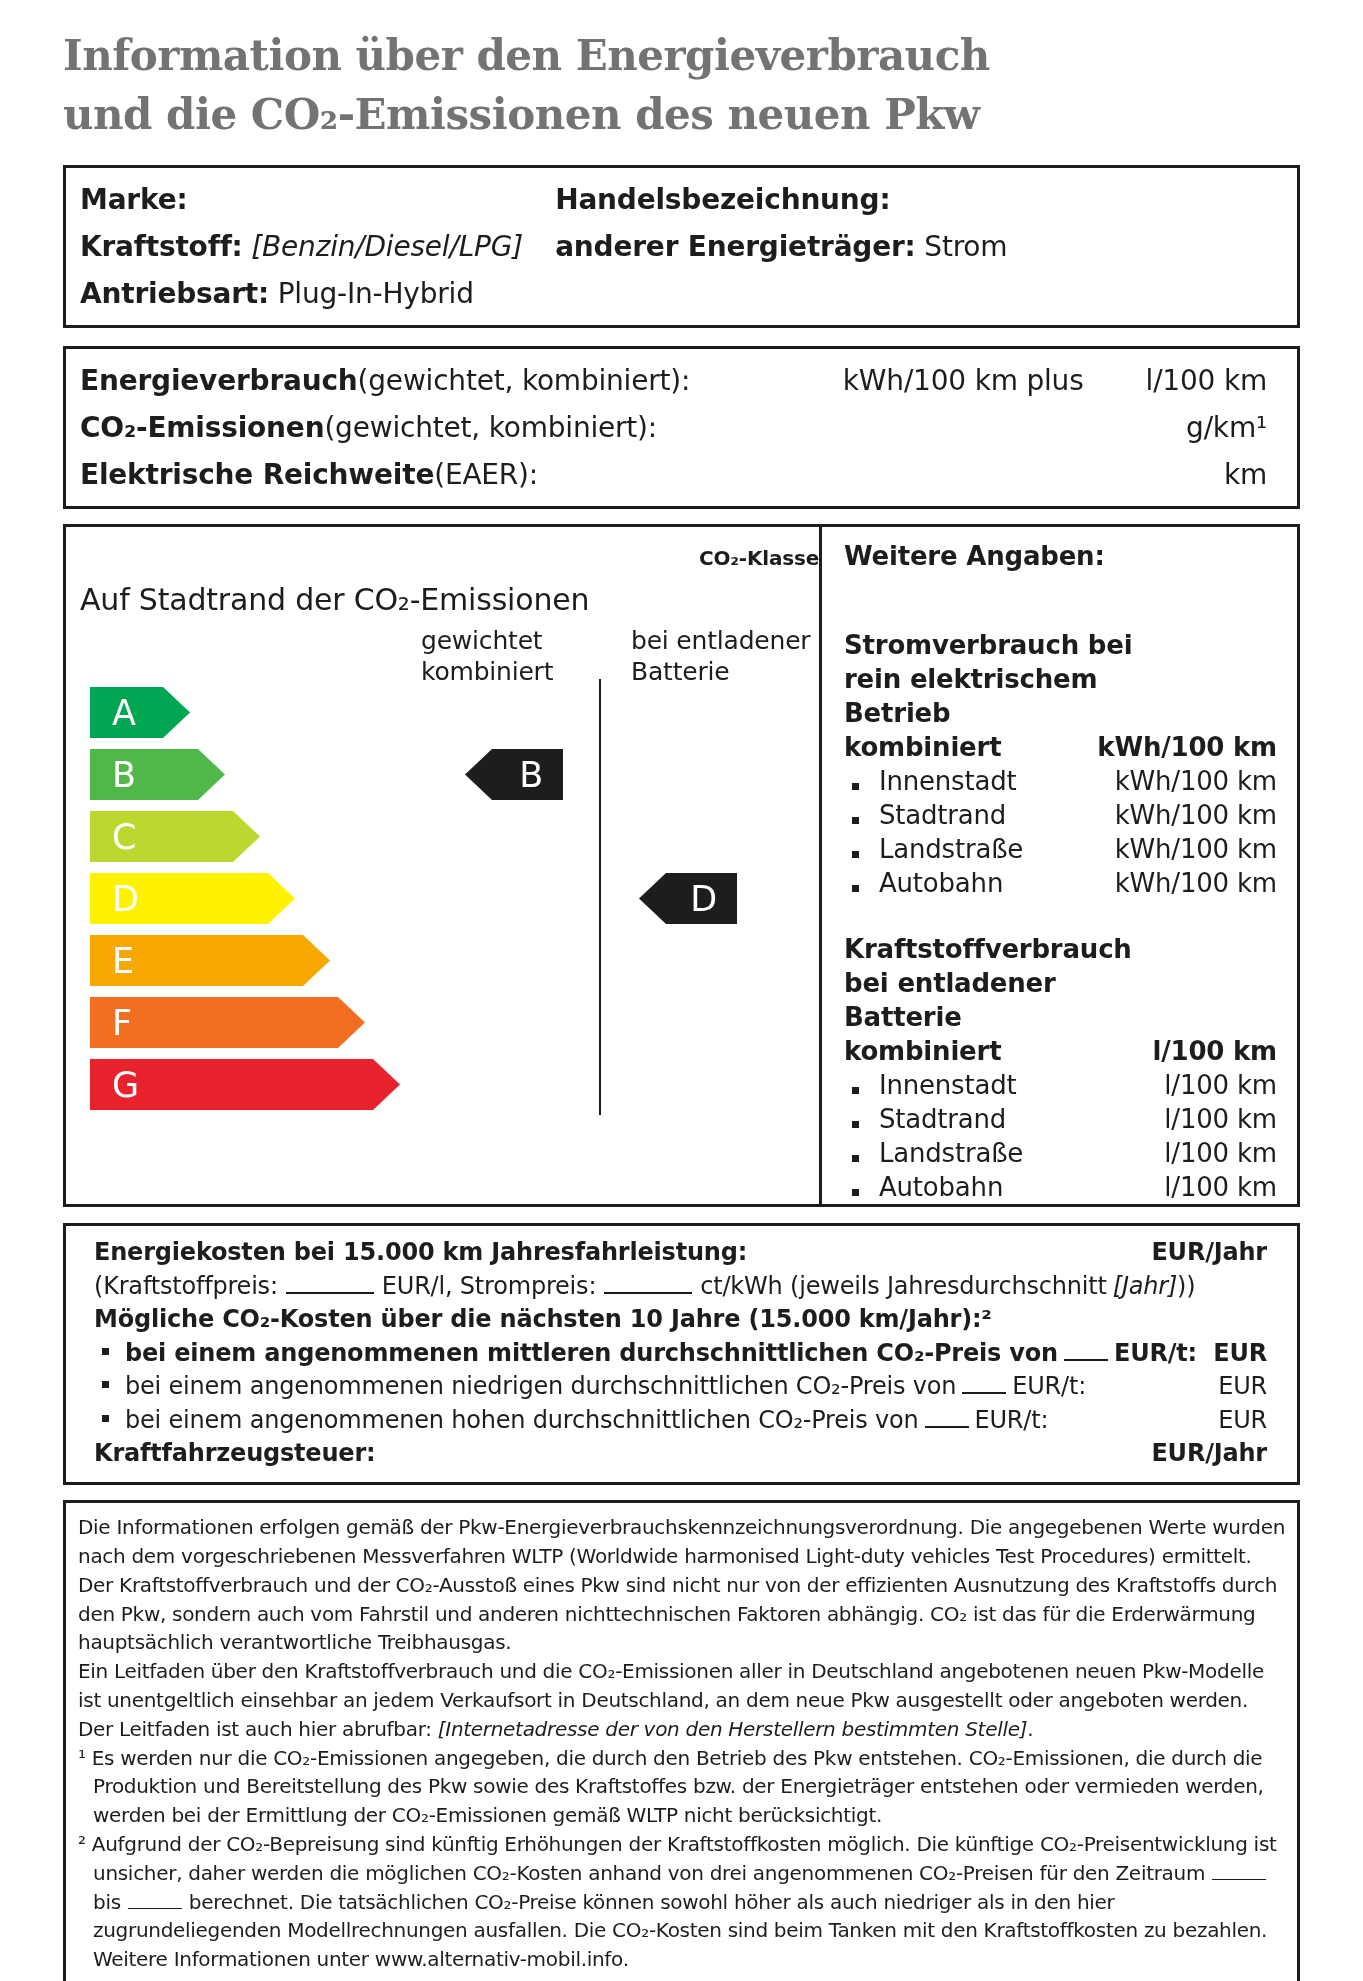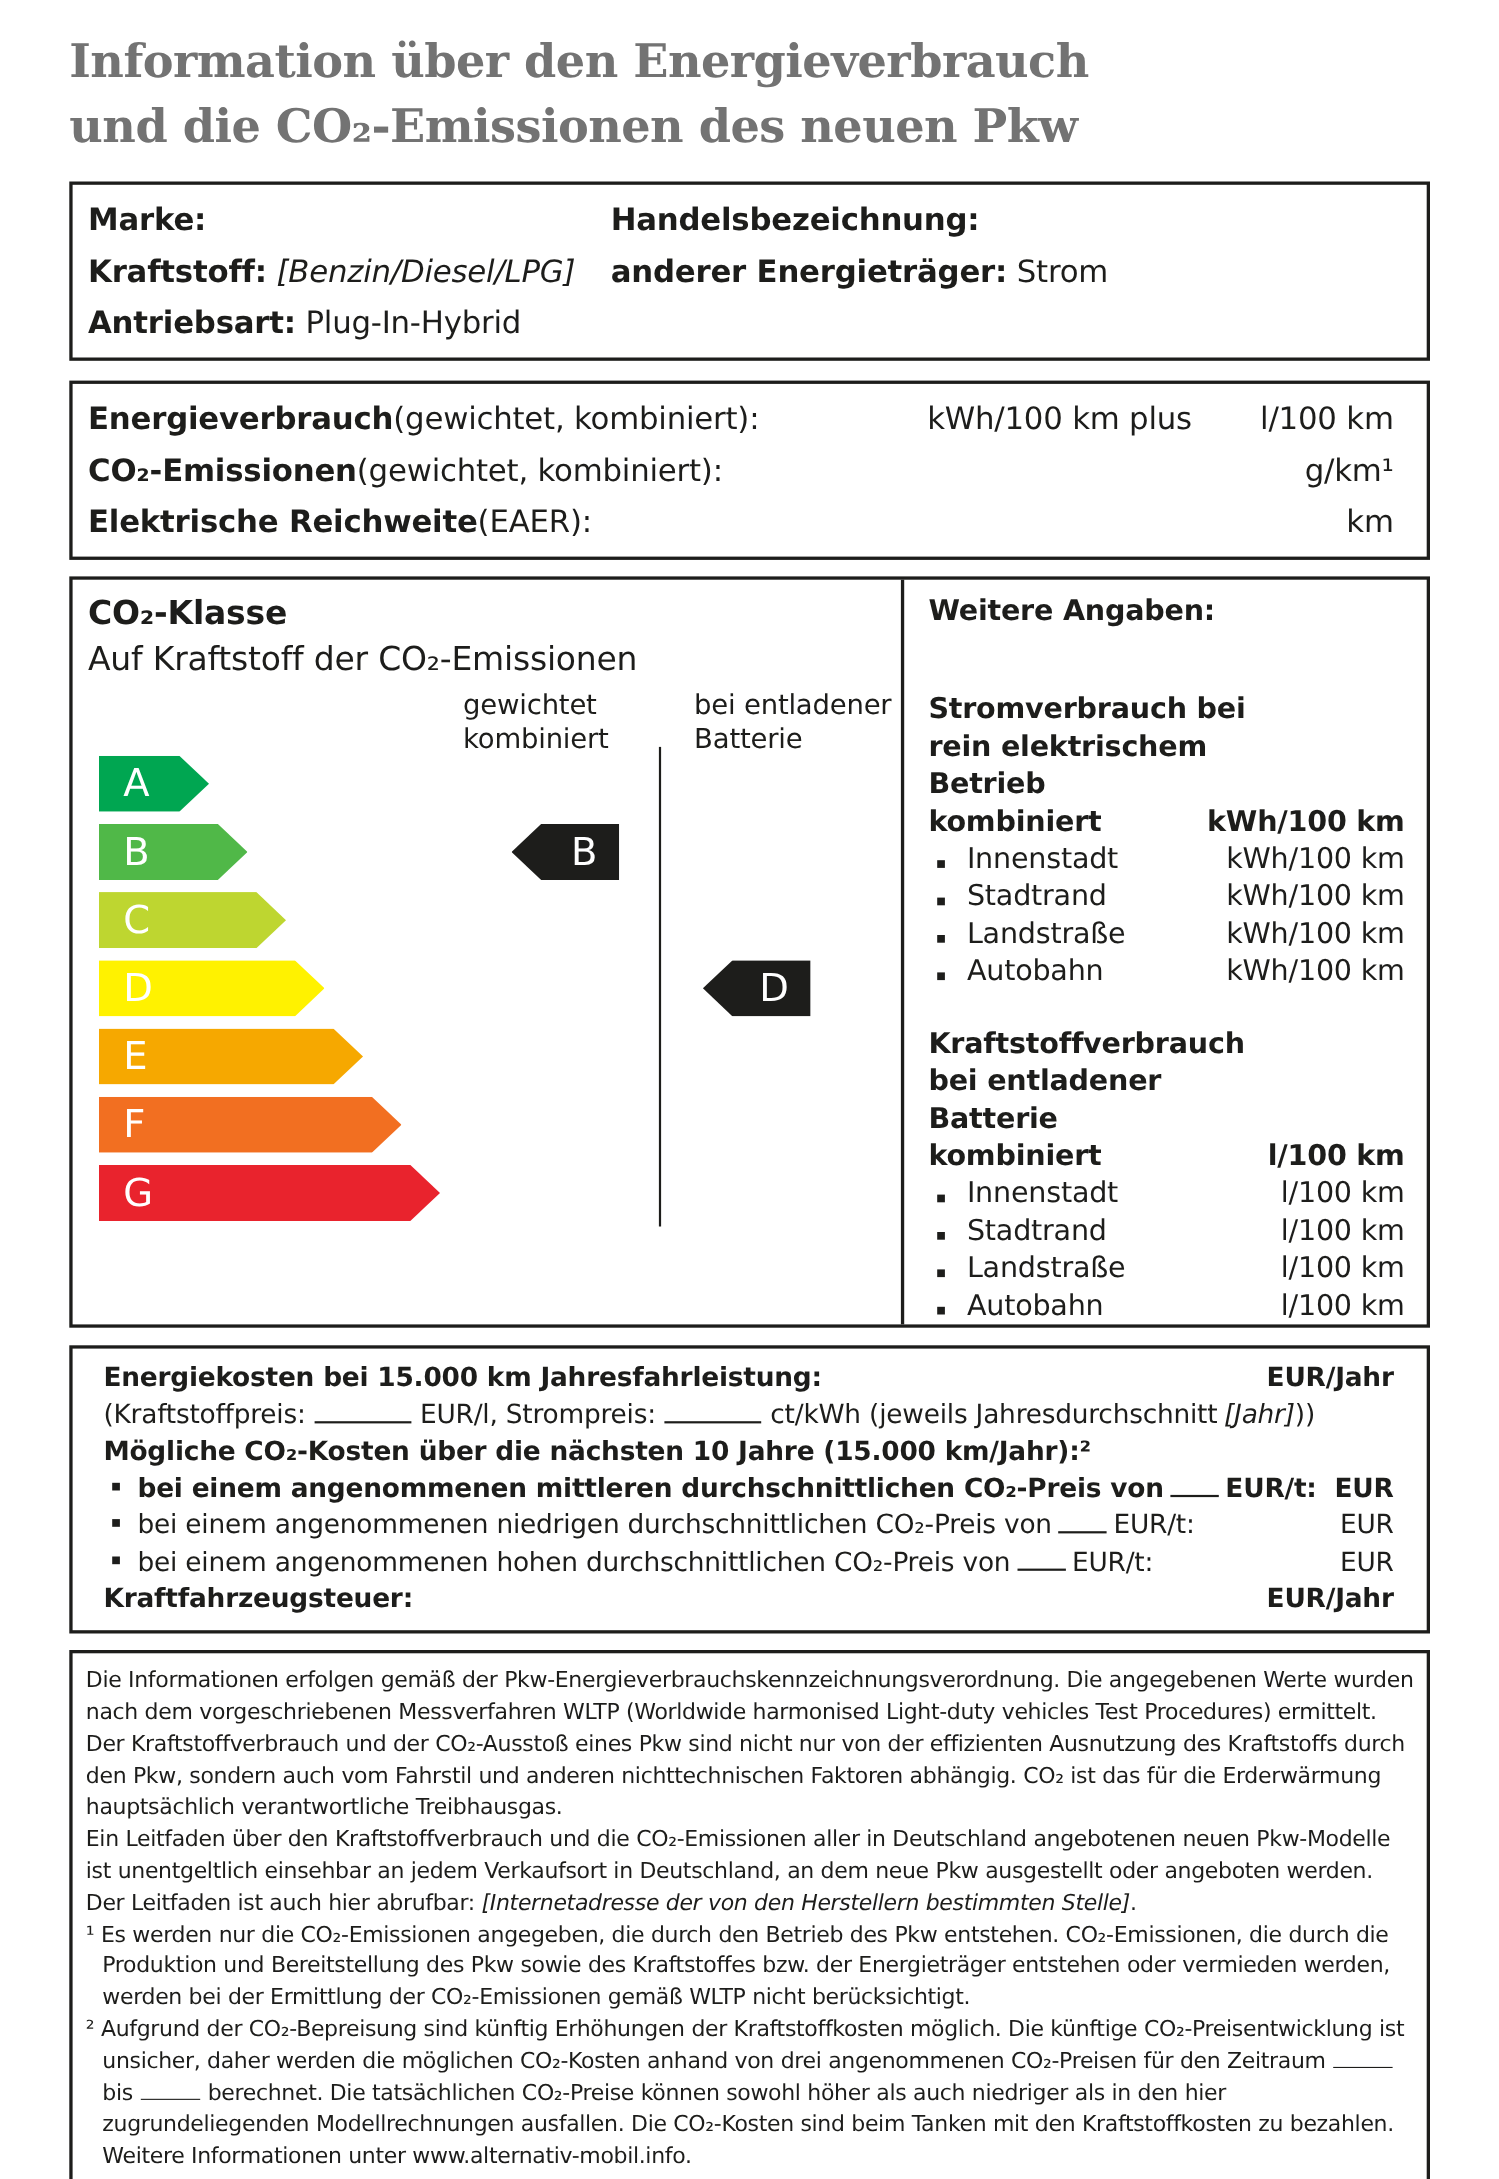--- a/index.html
+++ b/index.html
@@ -29,21 +29,21 @@
   .b{font-weight:700;}
   .i{font-style:italic;}
   .col-l{width:39.5%;flex:none;}
   .col-r{flex:1;}
   .vals{margin-left:auto;text-align:right;padding-right:16px;white-space:nowrap;}
   .vals .gap{display:inline-block;width:62px;}
 
   
   .co2box{display:flex;padding:0;}
   .chart{flex:0 0 753px;box-sizing:border-box;padding:10px 0 0 14px;}
-  .chart-title{font-size:30px;font-weight:700;line-height:42px;}
+  .chart-title{font-size:20px;font-weight:700;line-height:42px;text-align:right;}
   .chart-sub{font-size:30px;line-height:42px;}
   .scale{position:relative;height:497px;margin-top:2px;}
   .colhead{position:absolute;top:2px;font-size:25px;line-height:31px;}
   .colhead.c1{left:341px;}
   .colhead.c2{left:551px;}
   .vline{position:absolute;left:519px;top:56px;height:436px;width:2px;background:#1d1d1b;}
   .bar{
     position:absolute;left:10px;height:51px;display:flex;align-items:center;
     color:#fff;font-size:35px;padding-left:22px;box-sizing:border-box;
     clip-path:polygon(0 0,calc(100% - 27px) 0,100% 50%,calc(100% - 27px) 100%,0 100%);
@@ -114,21 +114,21 @@
     <div class="row">
       <span class="b">Elektrische Reichweite</span>
       <span> (EAER):</span>
       <span class="vals">km</span>
     </div>
   </div>
 
   <div class="box co2box mt" style="margin-top:15px;">
     <div class="chart">
       <div class="chart-title">CO₂-Klasse</div>
-      <div class="chart-sub">Auf Kraftstoff der CO₂-Emissionen</div>
+      <div class="chart-sub">Auf Stadtrand der CO₂-Emissionen</div>
       <div class="scale">
         <div class="colhead c1">
           <div>gewichtet</div>
           <div>kombiniert</div>
         </div>
         <div class="colhead c2">
           <div>bei entladener</div>
           <div>Batterie</div>
         </div>
         <div class="vline"></div>

